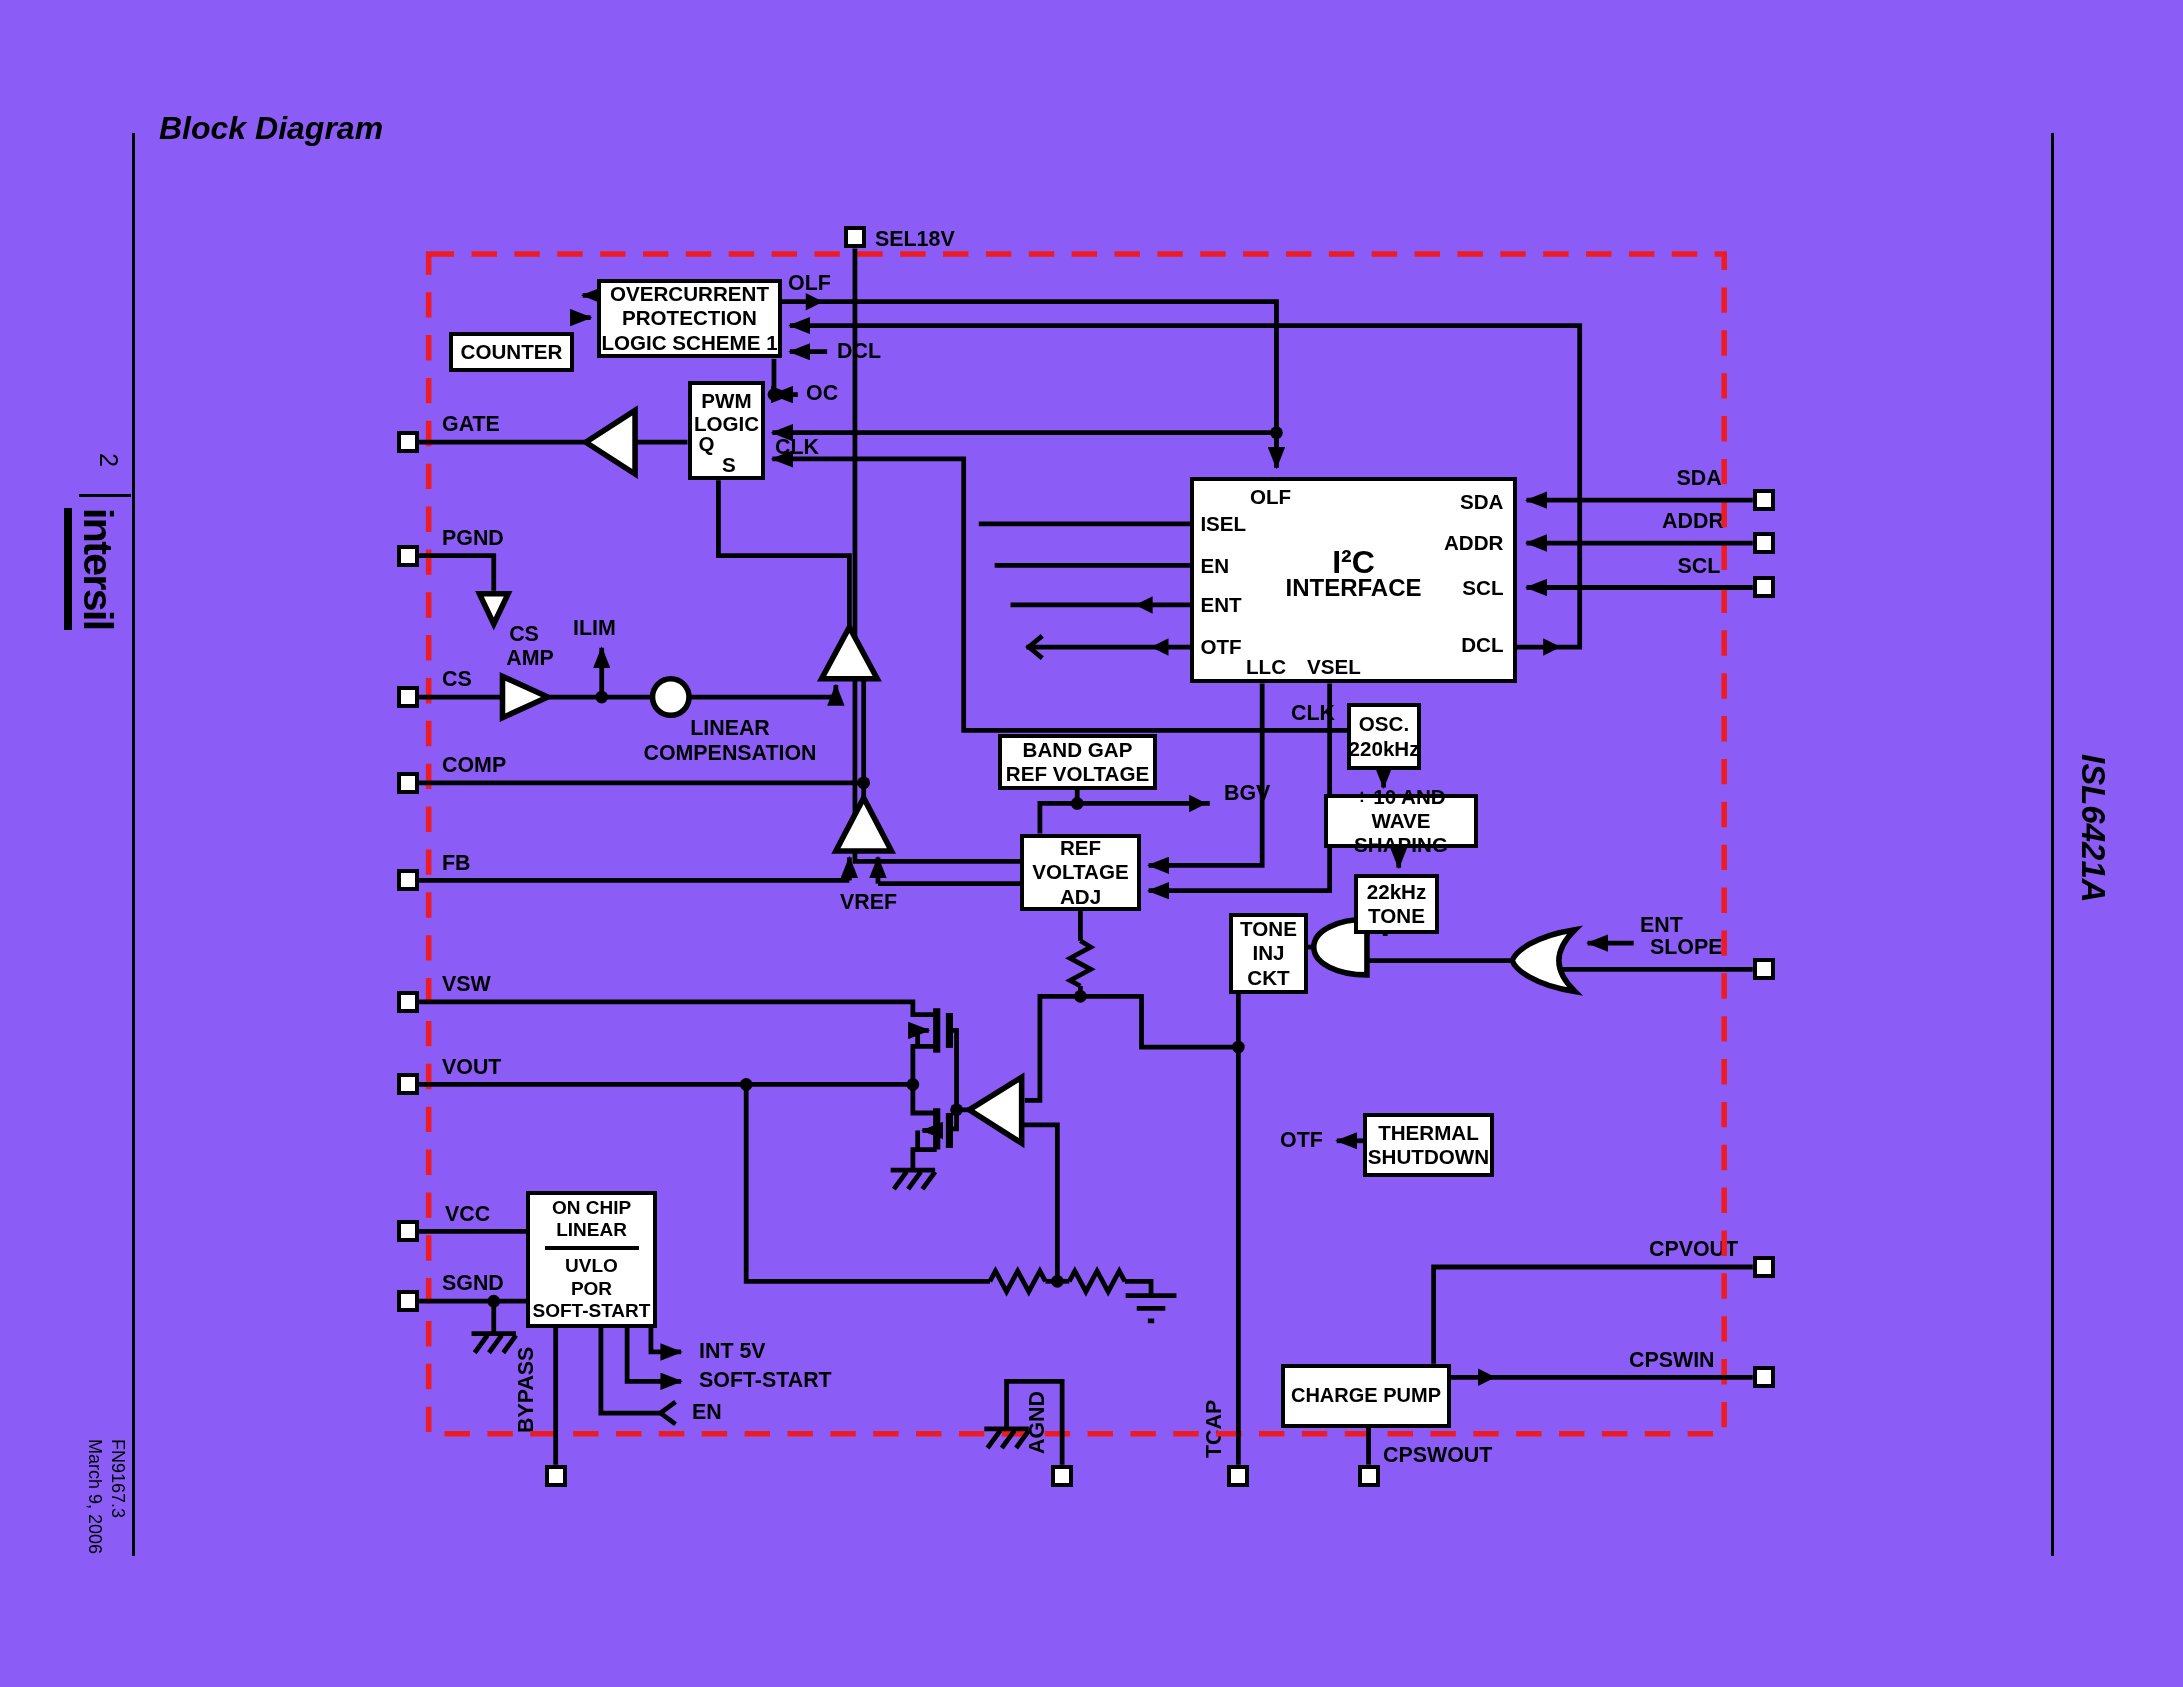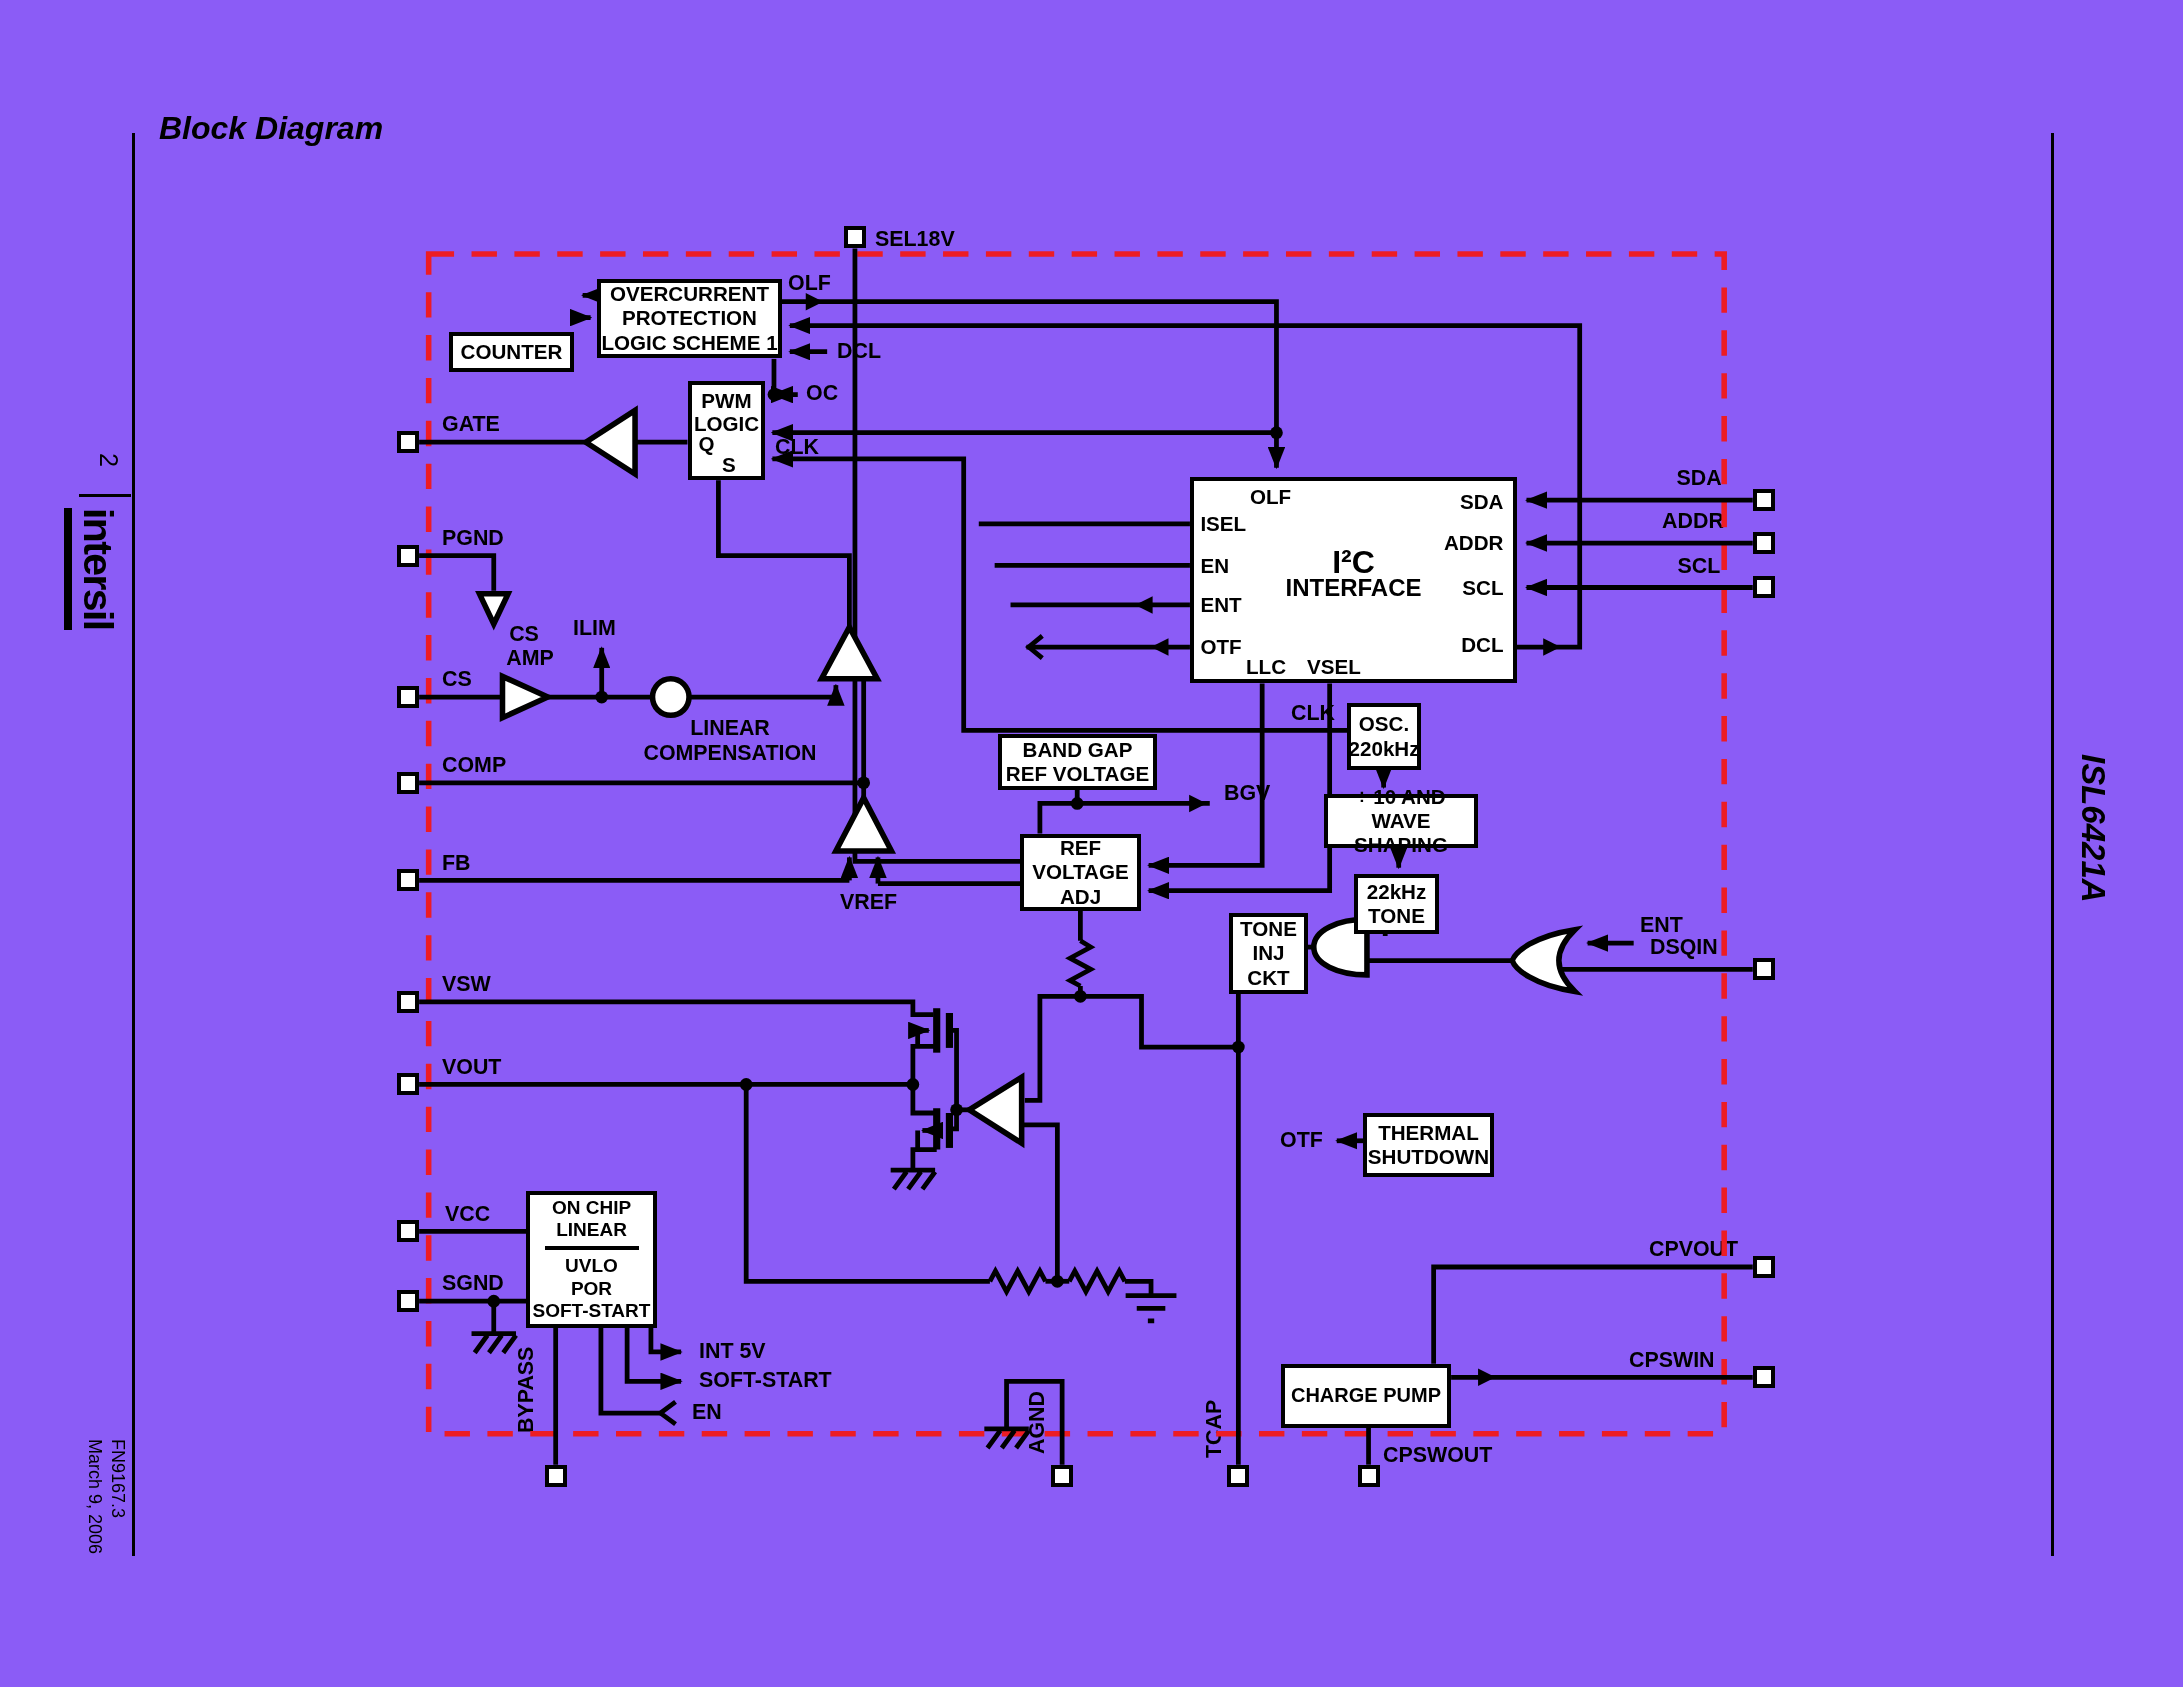--- a/index.html
+++ b/index.html
@@ -349,21 +349,21 @@
 
   <div class="lb" style="left:840px;top:892px;">VREF</div>
   <div class="lb" style="left:1224px;top:783px;">BGV</div>
   <div class="lb" style="left:1291px;top:703px;">CLK</div>
 
   <div class="lb cx" style="left:1699px;top:468px;">SDA</div>
   <div class="lb cx" style="left:1693px;top:511px;">ADDR</div>
   <div class="lb cx" style="left:1699px;top:556px;">SCL</div>
 
   <div class="lb" style="left:1640px;top:915px;">ENT</div>
-  <div class="lb" style="left:1650px;top:937px;">DSQIN</div>
+  <div class="lb" style="left:1650px;top:937px;">SLOPE</div>
   <div class="lb" style="left:1280px;top:1130px;">OTF</div>
 
   <div class="lb" style="left:1629px;top:1239px;margin-left:20px;">CPVOUT</div>
   <div class="lb" style="left:1629px;top:1350px;">CPSWIN</div>
   <div class="lb" style="left:1383px;top:1445px;">CPSWOUT</div>
 
   <div class="lb" style="left:699px;top:1341px;">INT 5V</div>
   <div class="lb" style="left:699px;top:1370px;">SOFT-START</div>
   <div class="lb" style="left:692px;top:1402px;">EN</div>
 

